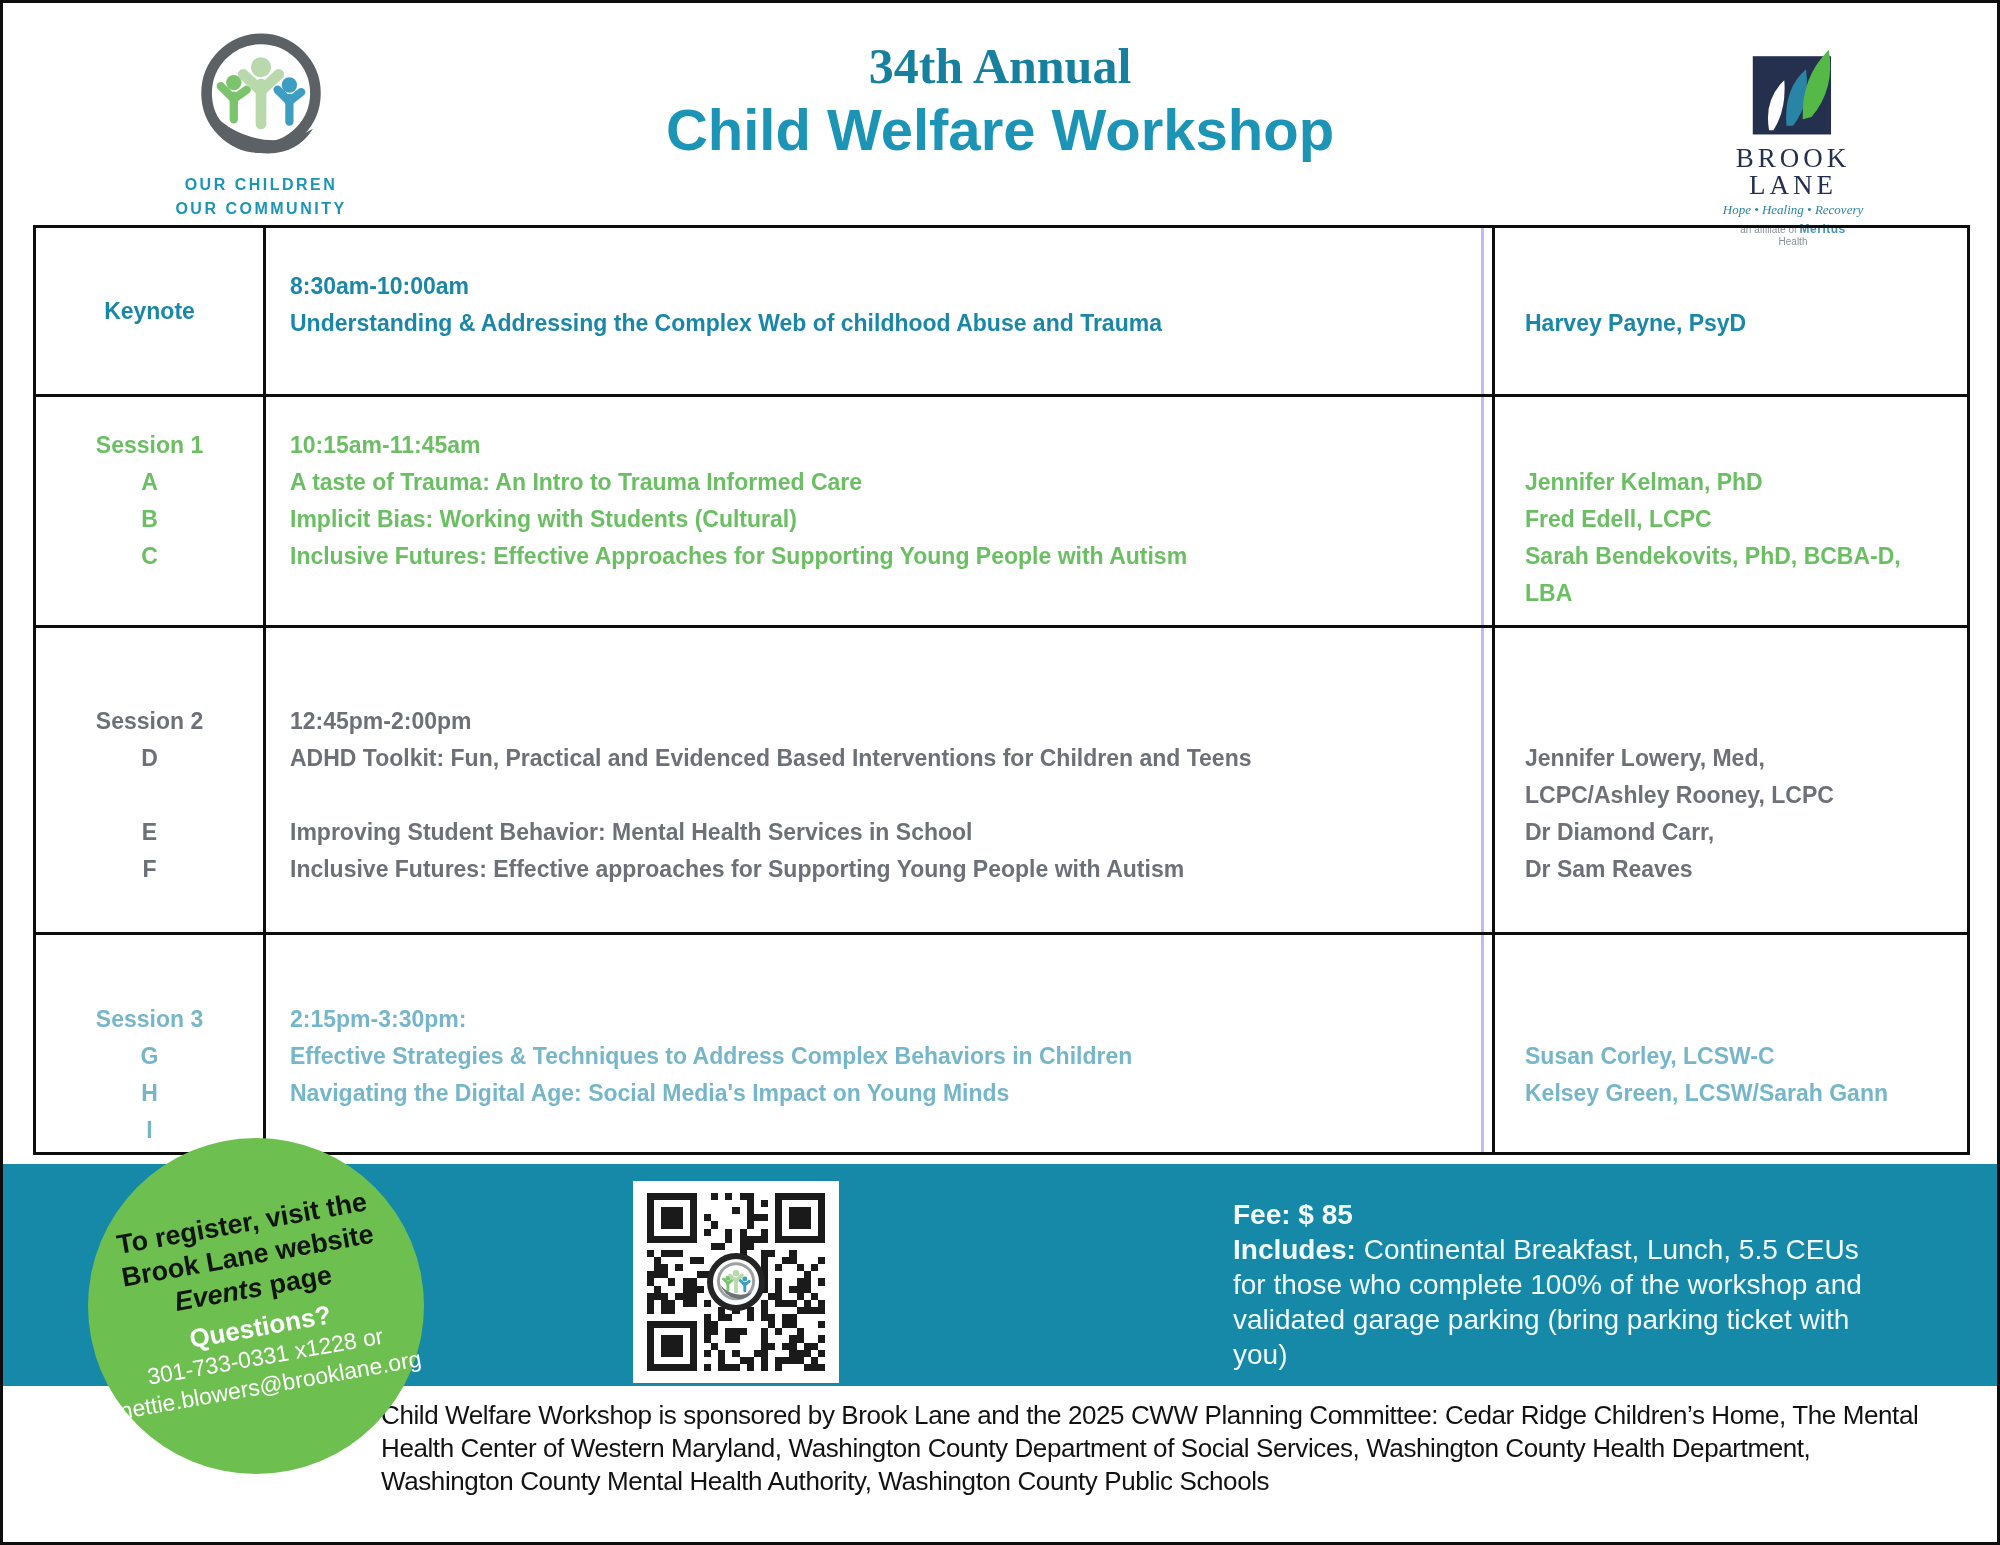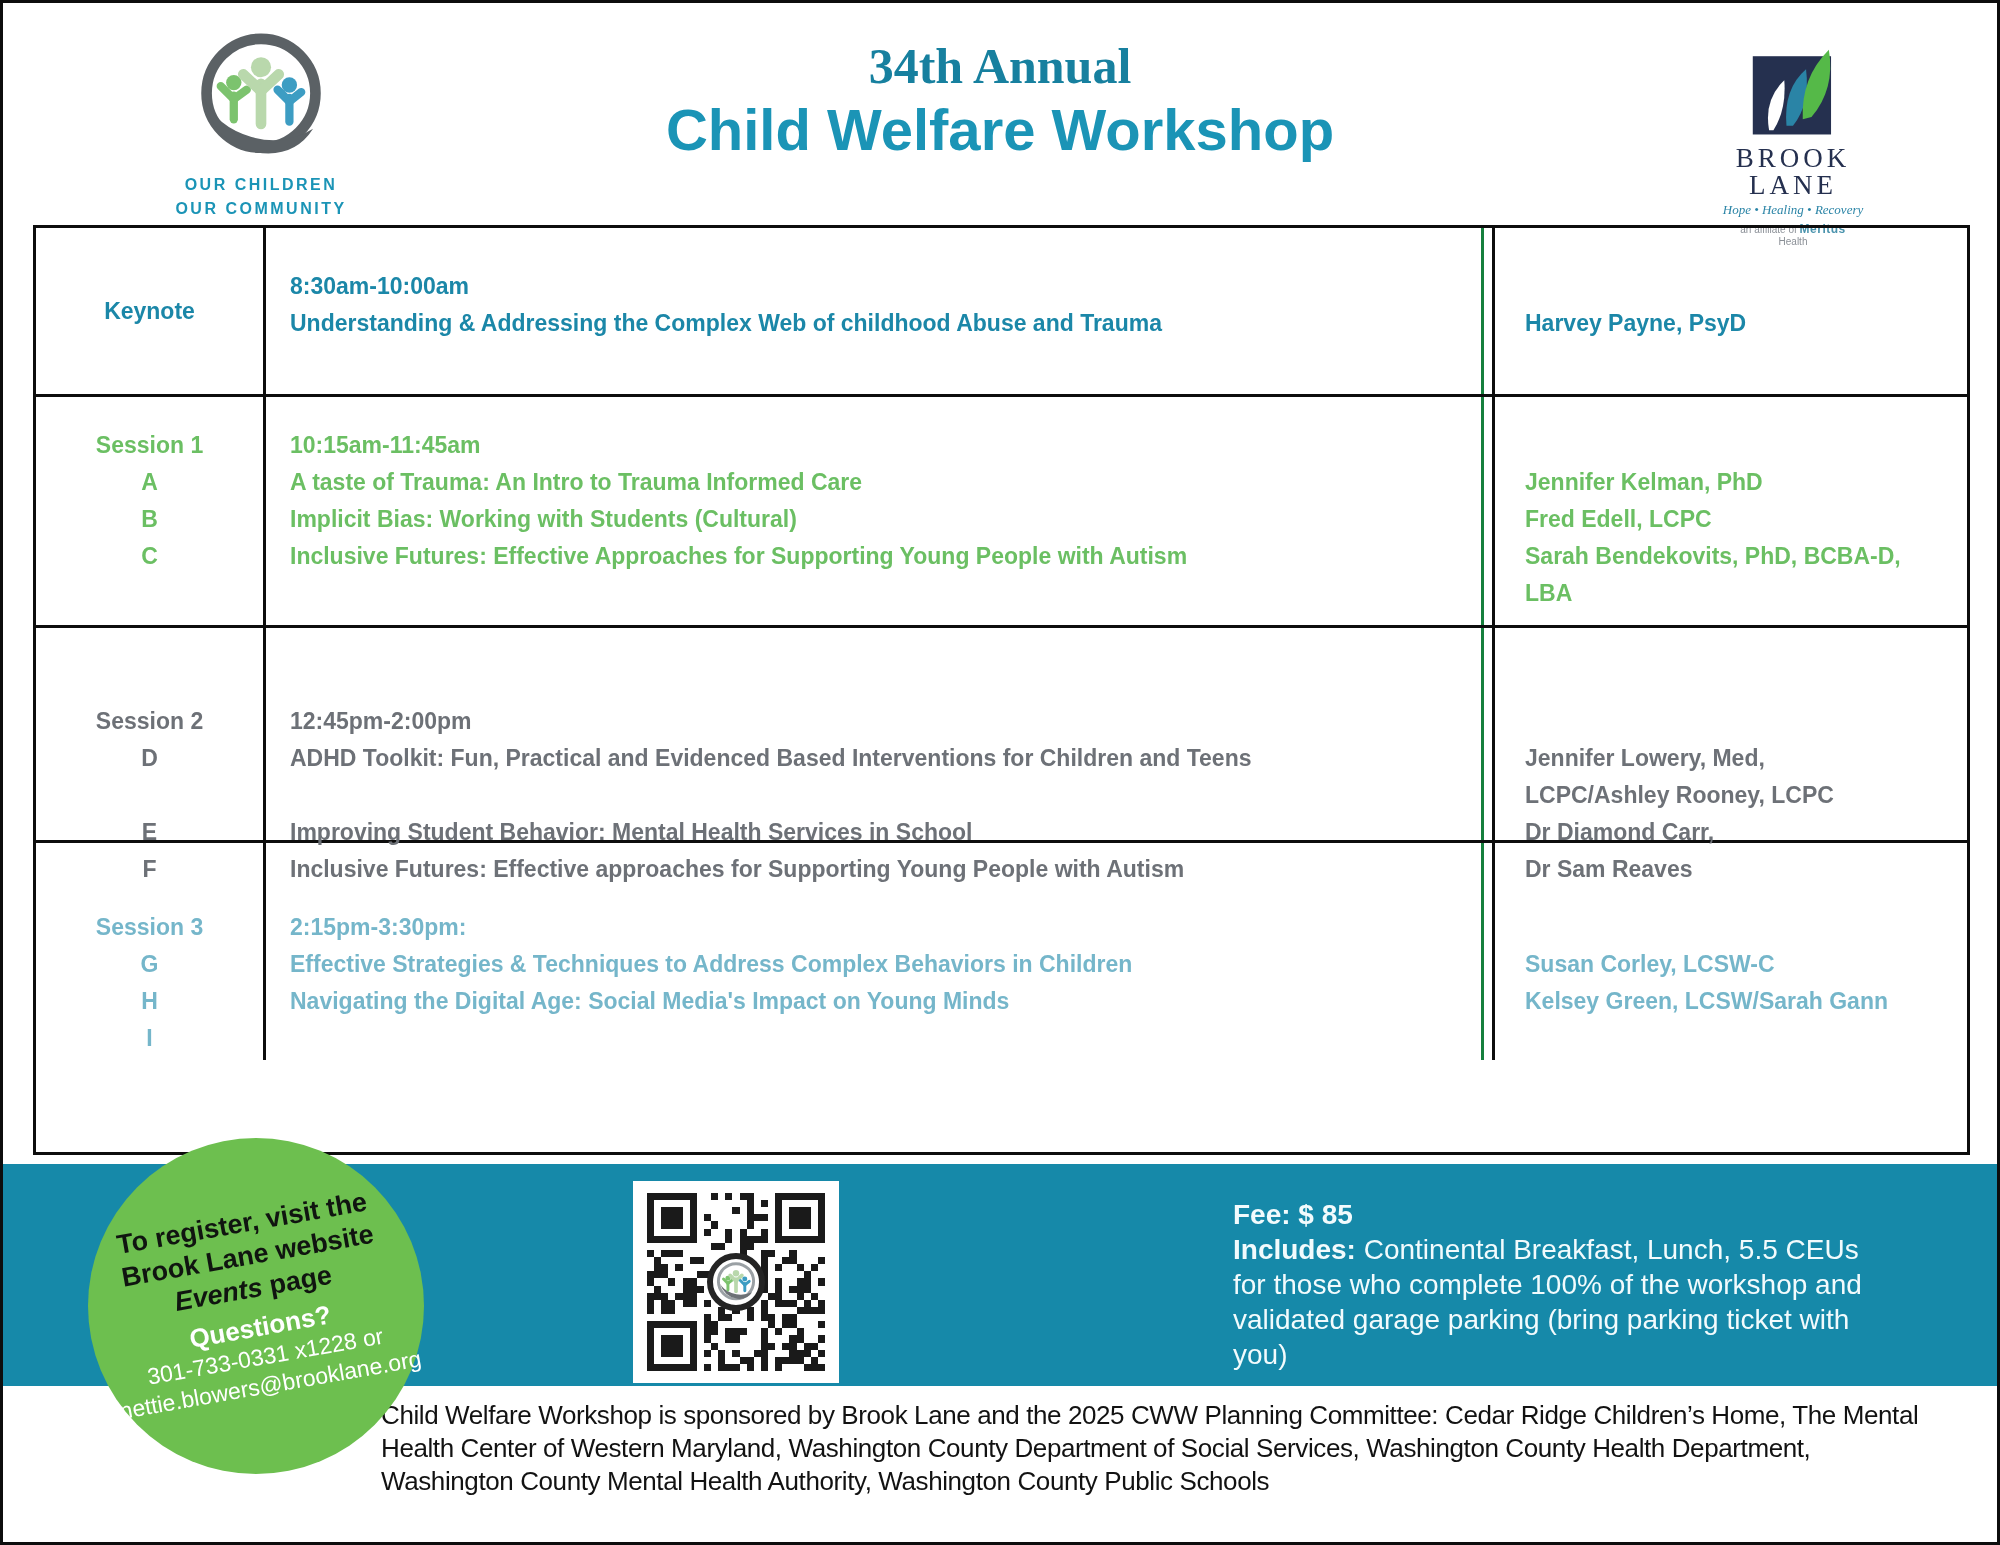--- a/index.html
+++ b/index.html
@@ -19,24 +19,24 @@
   .bl-tagline{font-family:"Liberation Serif", serif;font-style:italic;color:#2a84a6;font-size:13px;line-height:18px;margin-top:2px;}
   .bl-affiliate{font-size:10px;color:#8a8f96;margin-top:4px;line-height:12px;}
   .bl-affiliate .meritus{color:#4a93ad;font-size:12px;font-weight:bold;letter-spacing:.5px;}
   
   .schedule{
     position:absolute;left:30px;top:222px;width:1937px;height:930px;
     border:3px solid #0d0d0d;box-sizing:border-box;font-weight:bold;font-size:23px;
   }
   .srow{display:flex;box-sizing:border-box;border-bottom:3px solid #0d0d0d;}
   .srow:last-child{border-bottom:none;}
-  .row-0{height:169px;} .row-1{height:231px;} .row-2{height:215px;} .row-3{height:217px;}
+  .row-0{height:169px;} .row-1{height:231px;} .row-2{height:307px;} .row-3{height:217px;}
   .cell{box-sizing:border-box;}
   .cell-left {width:230px;border-right:3px solid #0d0d0d;text-align:center;}
-  .cell-mid  {width:1218px;border-right:3px solid #15803d;padding-left:24px;padding-right:16px;}
+  .cell-mid  {width:1218px;border-right:3px solid #c4b5fd;padding-left:24px;padding-right:16px;}
   .cell-gap  {width:11px;border-right:3px solid #0d0d0d;}
   .cell-right{flex:1;padding-left:30px;padding-right:12px;}
   .ln{min-height:37px;line-height:37px;}
   .row-0 .cell{padding-top:40px;}
   .row-1 .cell{padding-top:30px;}
   .row-2 .cell{padding-top:75px;}
   .row-3 .cell{padding-top:66px;}
   .row-0 .cell-left{display:flex;align-items:center;justify-content:center;padding-top:0;}
   
   .band{position:absolute;left:0;right:0;top:1161px;height:222px;background:var(--band,#1689a9);}

